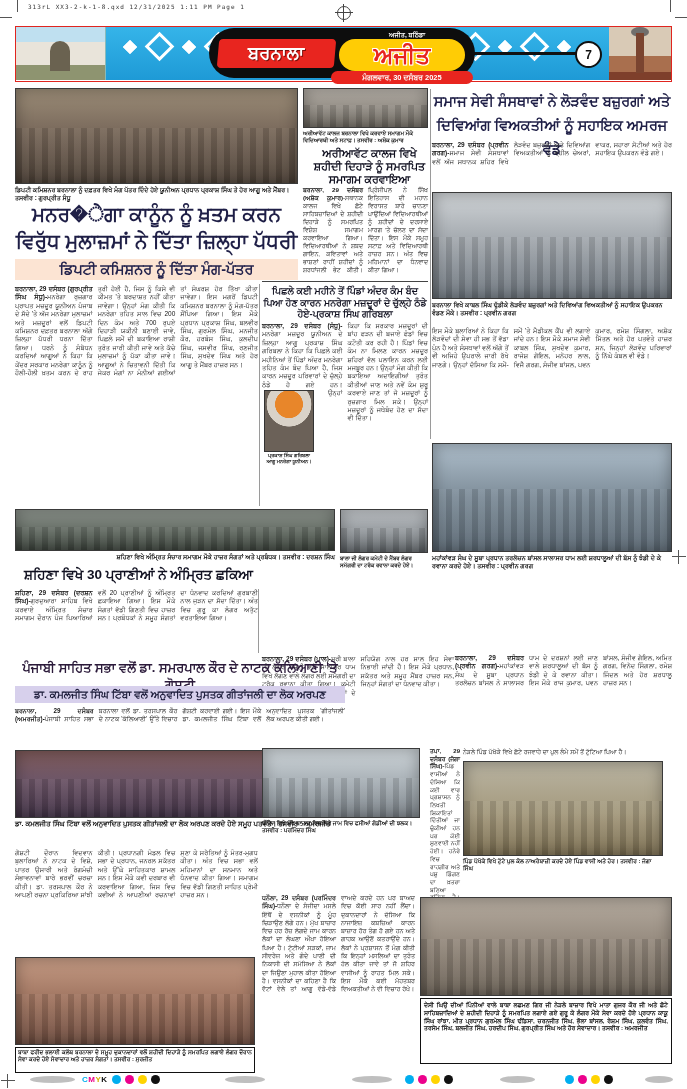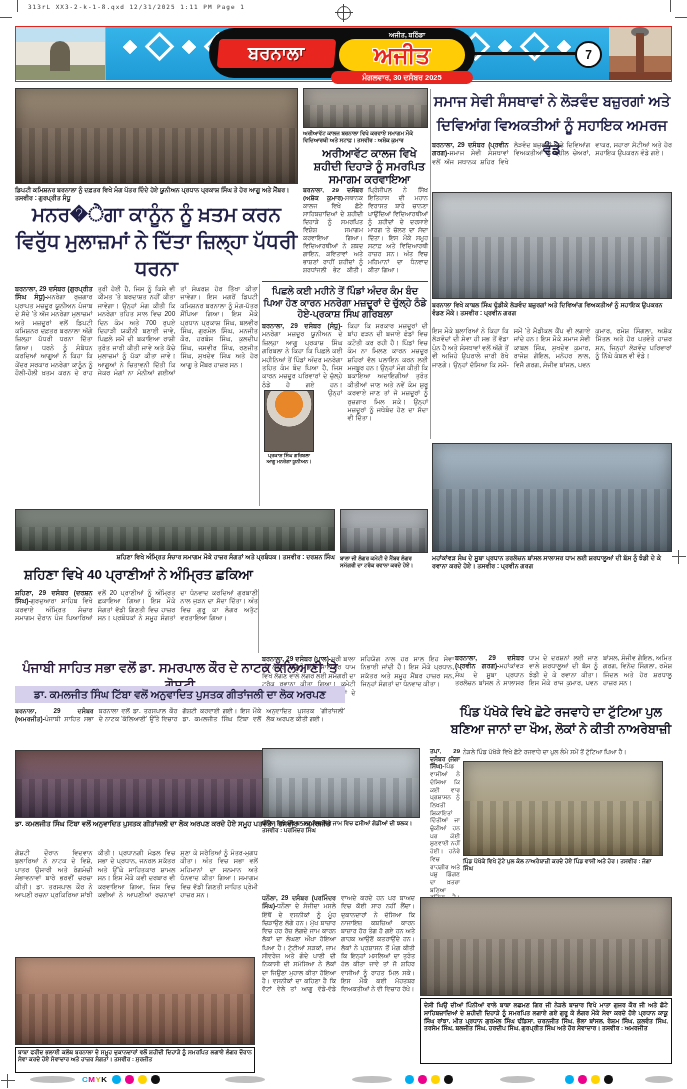--- a/index.html
+++ b/index.html
@@ -178,20 +178,21 @@
         <div class="date-strip">ਮੰਗਲਵਾਰ, 30 ਦਸੰਬਰ 2025</div>
       </div>
     </div>
     <div class="gate"></div>
     <div class="tower"></div>
   </div>
 
   <div class="abs ph p-office a1-ph"></div>
   <div class="abs cap a1-cap">ਡਿਪਟੀ ਕਮਿਸ਼ਨਰ ਬਰਨਾਲਾ ਨੂੰ ਦਫ਼ਤਰ ਵਿਖੇ ਮੰਗ ਪੱਤਰ ਦਿੰਦੇ ਹੋਏ ਯੂਨੀਅਨ ਪ੍ਰਧਾਨ ਪ੍ਰਕਾਸ਼ ਸਿੰਘ ਤੇ ਹੋਰ ਆਗੂ ਅਤੇ ਮੈਂਬਰ। ਤਸਵੀਰ : ਗੁਰਪ੍ਰੀਤ ਸੰਧੂ</div>
   <div class="abs hl a1-hl">ਮਨਰ�ੇਗਾ ਕਾਨੂੰਨ ਨੂੰ ਖ਼ਤਮ ਕਰਨ ਵਿਰੁੱਧ ਮੁਲਾਜ਼ਮਾਂ ਨੇ ਦਿੱਤਾ ਜ਼ਿਲ੍ਹਾ ਪੱਧਰੀ ਧਰਨਾ</div>
+  <div class="abs a1-sub">ਡਿਪਟੀ ਕਮਿਸ਼ਨਰ ਨੂੰ ਦਿੱਤਾ ਮੰਗ-ਪੱਤਰ</div>
   <div class="abs bodytxt cols3 a1-body"><b>ਬਰਨਾਲਾ, 29 ਦਸੰਬਰ (ਗੁਰਪ੍ਰੀਤ ਸਿੰਘ ਸੰਧੂ)-</b><span>ਮਨਰੇਗਾ ਰੁਜ਼ਗਾਰ ਪ੍ਰਾਪਤ ਮਜ਼ਦੂਰ ਯੂਨੀਅਨ ਪੰਜਾਬ ਦੇ ਸੱਦੇ 'ਤੇ ਅੱਜ ਮਨਰੇਗਾ ਮੁਲਾਜ਼ਮਾਂ ਅਤੇ ਮਜ਼ਦੂਰਾਂ ਵਲੋਂ ਡਿਪਟੀ ਕਮਿਸ਼ਨਰ ਦਫ਼ਤਰ ਬਰਨਾਲਾ ਅੱਗੇ ਜ਼ਿਲ੍ਹਾ ਪੱਧਰੀ ਧਰਨਾ ਦਿੱਤਾ ਗਿਆ। ਧਰਨੇ ਨੂੰ ਸੰਬੋਧਨ ਕਰਦਿਆਂ ਆਗੂਆਂ ਨੇ ਕਿਹਾ ਕਿ ਕੇਂਦਰ ਸਰਕਾਰ ਮਨਰੇਗਾ ਕਾਨੂੰਨ ਨੂੰ ਹੌਲੀ-ਹੌਲੀ ਖ਼ਤਮ ਕਰਨ ਦੇ ਰਾਹ ਤੁਰੀ ਹੋਈ ਹੈ, ਜਿਸ ਨੂੰ ਕਿਸੇ ਵੀ ਕੀਮਤ 'ਤੇ ਬਰਦਾਸ਼ਤ ਨਹੀਂ ਕੀਤਾ ਜਾਵੇਗਾ। ਉਨ੍ਹਾਂ ਮੰਗ ਕੀਤੀ ਕਿ ਮਨਰੇਗਾ ਤਹਿਤ ਸਾਲ ਵਿਚ 200 ਦਿਨ ਕੰਮ ਅਤੇ 700 ਰੁਪਏ ਦਿਹਾੜੀ ਯਕੀਨੀ ਬਣਾਈ ਜਾਵੇ, ਪਿਛਲੇ ਸਮੇਂ ਦੀ ਬਕਾਇਆ ਰਾਸ਼ੀ ਤੁਰੰਤ ਜਾਰੀ ਕੀਤੀ ਜਾਵੇ ਅਤੇ ਕੱਚੇ ਮੁਲਾਜ਼ਮਾਂ ਨੂੰ ਪੱਕਾ ਕੀਤਾ ਜਾਵੇ। ਆਗੂਆਂ ਨੇ ਚਿਤਾਵਨੀ ਦਿੱਤੀ ਕਿ ਜੇਕਰ ਮੰਗਾਂ ਨਾ ਮੰਨੀਆਂ ਗਈਆਂ ਤਾਂ ਸੰਘਰਸ਼ ਹੋਰ ਤਿੱਖਾ ਕੀਤਾ ਜਾਵੇਗਾ। ਇਸ ਮਗਰੋਂ ਡਿਪਟੀ ਕਮਿਸ਼ਨਰ ਬਰਨਾਲਾ ਨੂੰ ਮੰਗ-ਪੱਤਰ ਸੌਂਪਿਆ ਗਿਆ। ਇਸ ਮੌਕੇ ਪ੍ਰਧਾਨ ਪ੍ਰਕਾਸ਼ ਸਿੰਘ, ਬਲਵੀਰ ਸਿੰਘ, ਗੁਰਮੇਲ ਸਿੰਘ, ਮਨਜੀਤ ਕੌਰ, ਹਰਬੰਸ ਸਿੰਘ, ਕੁਲਦੀਪ ਸਿੰਘ, ਜਸਵੀਰ ਸਿੰਘ, ਰਣਜੀਤ ਸਿੰਘ, ਸੁਖਦੇਵ ਸਿੰਘ ਅਤੇ ਹੋਰ ਆਗੂ ਤੇ ਮੈਂਬਰ ਹਾਜ਼ਰ ਸਨ।</span></div>
 
   <div class="abs rule-h a4-rule"></div>
   <div class="abs hl a4-hl">ਪਿਛਲੇ ਕਈ ਮਹੀਨੇ ਤੋਂ ਪਿੰਡਾਂ ਅੰਦਰ ਕੰਮ ਬੰਦ ਪਿਆ ਹੋਣ ਕਾਰਨ ਮਨਰੇਗਾ ਮਜ਼ਦੂਰਾਂ ਦੇ ਚੁੱਲ੍ਹੇ ਠੰਡੇ ਹੋਏ-ਪ੍ਰਕਾਸ਼ ਸਿੰਘ ਗਰਿਬਲਾ</div>
   <div class="abs bodytxt cols2 a4-body">
     <b>ਬਰਨਾਲਾ, 29 ਦਸੰਬਰ (ਸੰਧੂ)-</b><span>ਮਨਰੇਗਾ ਮਜ਼ਦੂਰ ਯੂਨੀਅਨ ਦੇ ਜ਼ਿਲ੍ਹਾ ਆਗੂ ਪ੍ਰਕਾਸ਼ ਸਿੰਘ ਗਰਿਬਲਾ ਨੇ ਕਿਹਾ ਕਿ ਪਿਛਲੇ ਕਈ ਮਹੀਨਿਆਂ ਤੋਂ ਪਿੰਡਾਂ ਅੰਦਰ ਮਨਰੇਗਾ ਤਹਿਤ ਕੰਮ ਬੰਦ ਪਿਆ ਹੈ, ਜਿਸ ਕਾਰਨ ਮਜ਼ਦੂਰ ਪਰਿਵਾਰਾਂ ਦੇ ਚੁੱਲ੍ਹੇ ਠੰਡੇ ਹੋ ਗਏ ਹਨ।</span>
     <span class="port-wrap"><span class="port"></span><i class="port-cap">ਪ੍ਰਕਾਸ਼ ਸਿੰਘ ਗਰਿਬਲਾ ਆਗੂ ਮਨਰੇਗਾ ਯੂਨੀਅਨ।</i></span>
     <span>ਉਨ੍ਹਾਂ ਕਿਹਾ ਕਿ ਸਰਕਾਰ ਮਜ਼ਦੂਰਾਂ ਦੀ ਬਾਂਹ ਫੜਨ ਦੀ ਬਜਾਏ ਫੰਡਾਂ ਵਿਚ ਕਟੌਤੀ ਕਰ ਰਹੀ ਹੈ। ਪਿੰਡਾਂ ਵਿਚ ਕੰਮ ਨਾ ਮਿਲਣ ਕਾਰਨ ਮਜ਼ਦੂਰ ਸ਼ਹਿਰਾਂ ਵੱਲ ਪਲਾਇਨ ਕਰਨ ਲਈ ਮਜਬੂਰ ਹਨ। ਉਨ੍ਹਾਂ ਮੰਗ ਕੀਤੀ ਕਿ ਬਕਾਇਆ ਅਦਾਇਗੀਆਂ ਤੁਰੰਤ ਕੀਤੀਆਂ ਜਾਣ ਅਤੇ ਨਵੇਂ ਕੰਮ ਸ਼ੁਰੂ ਕਰਵਾਏ ਜਾਣ ਤਾਂ ਜੋ ਮਜ਼ਦੂਰਾਂ ਨੂੰ ਰੁਜ਼ਗਾਰ ਮਿਲ ਸਕੇ। ਉਨ੍ਹਾਂ ਮਜ਼ਦੂਰਾਂ ਨੂੰ ਜਥੇਬੰਦ ਹੋਣ ਦਾ ਸੱਦਾ ਵੀ ਦਿੱਤਾ।</span>
   </div>
 
@@ -203,31 +204,30 @@
   <div class="abs hl a3-hl">ਸਮਾਜ ਸੇਵੀ ਸੰਸਥਾਵਾਂ ਨੇ ਲੋੜਵੰਦ ਬਜ਼ੁਰਗਾਂ ਅਤੇ ਦਿਵਿਆਂਗ ਵਿਅਕਤੀਆਂ ਨੂੰ ਸਹਾਇਕ ਅਮਰਜ ਵੰਡੇ</div>
   <div class="abs bodytxt cols3 a3-b1"><b>ਬਰਨਾਲਾ, 29 ਦਸੰਬਰ (ਪ੍ਰਵੀਨ ਗਰਗ)-</b><span>ਸਮਾਜ ਸੇਵੀ ਸੰਸਥਾਵਾਂ ਵਲੋਂ ਅੱਜ ਸਥਾਨਕ ਸ਼ਹਿਰ ਵਿਖੇ ਲੋੜਵੰਦ ਬਜ਼ੁਰਗਾਂ ਅਤੇ ਦਿਵਿਆਂਗ ਵਿਅਕਤੀਆਂ ਨੂੰ ਵ੍ਹੀਲ ਚੇਅਰਾਂ, ਵਾਕਰ, ਸਹਾਰਾ ਸੋਟੀਆਂ ਅਤੇ ਹੋਰ ਸਹਾਇਕ ਉਪਕਰਨ ਵੰਡੇ ਗਏ।</span></div>
   <div class="abs ph p-devices a3-ph"></div>
   <div class="abs cap a3-cap">ਬਰਨਾਲਾ ਵਿਖੇ ਕਾਬਲ ਸਿੰਘ ਢੁੱਡੀਕੇ ਲੋੜਵੰਦ ਬਜ਼ੁਰਗਾਂ ਅਤੇ ਦਿਵਿਆਂਗ ਵਿਅਕਤੀਆਂ ਨੂੰ ਸਹਾਇਕ ਉਪਕਰਨ ਵੰਡਣ ਮੌਕੇ। ਤਸਵੀਰ : ਪ੍ਰਵੀਨ ਗਰਗ</div>
   <div class="abs bodytxt cols3 a3-b2">ਇਸ ਮੌਕੇ ਬੁਲਾਰਿਆਂ ਨੇ ਕਿਹਾ ਕਿ ਲੋੜਵੰਦਾਂ ਦੀ ਸੇਵਾ ਹੀ ਸਭ ਤੋਂ ਵੱਡਾ ਪੁੰਨ ਹੈ ਅਤੇ ਸੰਸਥਾਵਾਂ ਵਲੋਂ ਅੱਗੇ ਤੋਂ ਵੀ ਅਜਿਹੇ ਉਪਰਾਲੇ ਜਾਰੀ ਰੱਖੇ ਜਾਣਗੇ। ਉਨ੍ਹਾਂ ਦੱਸਿਆ ਕਿ ਸਮੇਂ-ਸਮੇਂ 'ਤੇ ਮੈਡੀਕਲ ਕੈਂਪ ਵੀ ਲਗਾਏ ਜਾਂਦੇ ਹਨ। ਇਸ ਮੌਕੇ ਸਮਾਜ ਸੇਵੀ ਕਾਬਲ ਸਿੰਘ, ਸੁਖਦੇਵ ਕੁਮਾਰ, ਰਾਜੇਸ਼ ਗੋਇਲ, ਮਨੋਹਰ ਲਾਲ, ਵਿਜੈ ਗਰਗ, ਸੰਜੀਵ ਬਾਂਸਲ, ਪਵਨ ਕੁਮਾਰ, ਰਮੇਸ਼ ਸਿੰਗਲਾ, ਅਸ਼ੋਕ ਮਿੱਤਲ ਅਤੇ ਹੋਰ ਪਤਵੰਤੇ ਹਾਜ਼ਰ ਸਨ, ਜਿਨ੍ਹਾਂ ਲੋੜਵੰਦ ਪਰਿਵਾਰਾਂ ਨੂੰ ਨਿੱਘੇ ਕੰਬਲ ਵੀ ਵੰਡੇ।</div>
 
   <div class="abs ph p-bus a8-ph"></div>
   <div class="abs cap a8-cap">ਮਹਾਂਕਾਂਵੜ ਸੰਘ ਦੇ ਸੂਬਾ ਪ੍ਰਧਾਨ ਤਰਲੋਚਨ ਬਾਂਸਲ ਸਾਲਾਸਰ ਧਾਮ ਲਈ ਸ਼ਰਧਾਲੂਆਂ ਦੀ ਬੱਸ ਨੂੰ ਝੰਡੀ ਦੇ ਕੇ ਰਵਾਨਾ ਕਰਦੇ ਹੋਏ। ਤਸਵੀਰ : ਪ੍ਰਵੀਨ ਗਰਗ</div>
   <div class="abs bodytxt cols3 a8-body"><b>ਬਰਨਾਲਾ, 29 ਦਸੰਬਰ (ਪ੍ਰਵੀਨ ਗਰਗ)-</b><span>ਮਹਾਂਕਾਂਵੜ ਸੰਘ ਦੇ ਸੂਬਾ ਪ੍ਰਧਾਨ ਤਰਲੋਚਨ ਬਾਂਸਲ ਨੇ ਸਾਲਾਸਰ ਧਾਮ ਦੇ ਦਰਸ਼ਨਾਂ ਲਈ ਜਾਣ ਵਾਲੇ ਸ਼ਰਧਾਲੂਆਂ ਦੀ ਬੱਸ ਨੂੰ ਝੰਡੀ ਦੇ ਕੇ ਰਵਾਨਾ ਕੀਤਾ। ਇਸ ਮੌਕੇ ਰਾਜ ਕੁਮਾਰ, ਪਵਨ ਬਾਂਸਲ, ਸੰਜੀਵ ਗੋਇਲ, ਅਮਿਤ ਗਰਗ, ਵਿਨੋਦ ਸਿੰਗਲਾ, ਰਮੇਸ਼ ਜਿੰਦਲ ਅਤੇ ਹੋਰ ਸ਼ਰਧਾਲੂ ਹਾਜ਼ਰ ਸਨ।</span></div>
 
-  <div class="abs hl a9-hl">ਪਿੰਡ ਪੱਖੋਕੇ ਵਿਖੇ ਛੋਟੇ ਰਜਵਾਹੇ ਦਾ ਟੁੱਟਿਆ ਪੁਲ ਬਣਿਆ ਜਾਨਾਂ ਦਾ ਖੌਅ, ਲੋਕਾਂ ਨੇ ਕੀਤੀ ਨਾਅਰੇਬਾਜ਼ੀ</div>
   <div class="abs bodytxt a9-top">ਨੇੜਲੇ ਪਿੰਡ ਪੱਖੋਕੇ ਵਿਖੇ ਛੋਟੇ ਰਜਵਾਹੇ ਦਾ ਪੁਲ ਲੰਮੇ ਸਮੇਂ ਤੋਂ ਟੁੱਟਿਆ ਪਿਆ ਹੈ।</div>
   <div class="abs bodytxt a9-left"><b>ਤਪਾ, 29 ਦਸੰਬਰ (ਜੱਗਾ ਸਿੰਘ)-</b><span>ਪਿੰਡ ਵਾਸੀਆਂ ਨੇ ਦੱਸਿਆ ਕਿ ਕਈ ਵਾਰ ਪ੍ਰਸ਼ਾਸਨ ਨੂੰ ਲਿਖਤੀ ਸ਼ਿਕਾਇਤਾਂ ਦਿੱਤੀਆਂ ਜਾ ਚੁੱਕੀਆਂ ਹਨ ਪਰ ਕੋਈ ਸੁਣਵਾਈ ਨਹੀਂ ਹੋਈ। ਹਨੇਰੇ ਵਿਚ ਰਾਹਗੀਰ ਅਤੇ ਪਸ਼ੂ ਡਿੱਗਣ ਦਾ ਖ਼ਤਰਾ ਬਣਿਆ ਰਹਿੰਦਾ ਹੈ। ਲੋਕਾਂ ਨੇ ਰੋਸ ਵਜੋਂ ਨਾਅਰੇਬਾਜ਼ੀ ਕੀਤੀ ਅਤੇ ਮੰਗ ਕੀਤੀ ਕਿ ਪੁਲ ਦੀ ਤੁਰੰਤ ਮੁਰੰਮਤ ਕਰਵਾਈ ਜਾਵੇ।</span></div>
   <div class="abs ph p-bridge a9-ph"></div>
   <div class="abs cap a9-cap">ਪਿੰਡ ਪੱਖੋਕੇ ਵਿਖੇ ਟੁੱਟੇ ਪੁਲ ਕੋਲ ਨਾਅਰੇਬਾਜ਼ੀ ਕਰਦੇ ਹੋਏ ਪਿੰਡ ਵਾਸੀ ਅਤੇ ਹੋਰ। ਤਸਵੀਰ : ਜੱਗਾ ਸਿੰਘ</div>
   <div class="abs ph p-table a9-ph2"></div>
   <div class="abs a9-box">ਦੇਸੀ ਘਿਉ ਦੀਆਂ ਪਿੰਨੀਆਂ ਵਾਲੇ ਬਾਬਾ ਲਛਮਣ ਗਿਰ ਜੀ ਨੇੜਲੇ ਬਾਜ਼ਾਰ ਵਿਖੇ ਮਾਤਾ ਗੁਜਰ ਕੌਰ ਜੀ ਅਤੇ ਛੋਟੇ ਸਾਹਿਬਜ਼ਾਦਿਆਂ ਦੇ ਸ਼ਹੀਦੀ ਦਿਹਾੜੇ ਨੂੰ ਸਮਰਪਿਤ ਲਗਾਏ ਗਏ ਗੁਰੂ ਕੇ ਲੰਗਰ ਮੌਕੇ ਸੇਵਾ ਕਰਦੇ ਹੋਏ ਪ੍ਰਧਾਨ ਕਾਕੂ ਸਿੰਘ ਰਾਂਝਾ, ਮੀਤ ਪ੍ਰਧਾਨ ਗੁਰਮੇਲ ਸਿੰਘ ਢੀਂਡਸਾ, ਚਰਨਜੀਤ ਸਿੰਘ, ਭੋਲਾ ਬਾਂਸਲ, ਰੇਸ਼ਮ ਸਿੰਘ, ਕੁਲਵੰਤ ਸਿੰਘ, ਤਰਸੇਮ ਸਿੰਘ, ਬਲਜੀਤ ਸਿੰਘ, ਹਰਦੀਪ ਸਿੰਘ, ਗੁਰਪ੍ਰੀਤ ਸਿੰਘ ਅਤੇ ਹੋਰ ਸੇਵਾਦਾਰ। ਤਸਵੀਰ : ਅਮਰਜੀਤ</div>
 
   <div class="abs ph p-sangat a5-ph"></div>
   <div class="abs cap a5-cap">ਸ਼ਹਿਣਾ ਵਿਖੇ ਅੰਮ੍ਰਿਤ ਸੰਚਾਰ ਸਮਾਗਮ ਮੌਕੇ ਹਾਜ਼ਰ ਸੰਗਤਾਂ ਅਤੇ ਪ੍ਰਬੰਧਕ। ਤਸਵੀਰ : ਦਰਸ਼ਨ ਸਿੰਘ</div>
-  <div class="abs hl a5-hl">ਸ਼ਹਿਣਾ ਵਿਖੇ 40 ਪ੍ਰਾਣੀਆਂ ਨੇ ਅੰਮ੍ਰਿਤ ਛਕਿਆ</div>
+  <div class="abs hl a5-hl">ਸ਼ਹਿਣਾ ਵਿਖੇ 30 ਪ੍ਰਾਣੀਆਂ ਨੇ ਅੰਮ੍ਰਿਤ ਛਕਿਆ</div>
   <div class="abs bodytxt cols3 a5-body"><b>ਸ਼ਹਿਣਾ, 29 ਦਸੰਬਰ (ਦਰਸ਼ਨ ਸਿੰਘ)-</b><span>ਗੁਰਦੁਆਰਾ ਸਾਹਿਬ ਵਿਖੇ ਕਰਵਾਏ ਅੰਮ੍ਰਿਤ ਸੰਚਾਰ ਸਮਾਗਮ ਦੌਰਾਨ ਪੰਜ ਪਿਆਰਿਆਂ ਵਲੋਂ 20 ਪ੍ਰਾਣੀਆਂ ਨੂੰ ਅੰਮ੍ਰਿਤ ਛਕਾਇਆ ਗਿਆ। ਇਸ ਮੌਕੇ ਸੰਗਤਾਂ ਵੱਡੀ ਗਿਣਤੀ ਵਿਚ ਹਾਜ਼ਰ ਸਨ। ਪ੍ਰਬੰਧਕਾਂ ਨੇ ਸਮੂਹ ਸੰਗਤਾਂ ਦਾ ਧੰਨਵਾਦ ਕਰਦਿਆਂ ਗੁਰਬਾਣੀ ਨਾਲ ਜੁੜਨ ਦਾ ਸੱਦਾ ਦਿੱਤਾ। ਅੰਤ ਵਿਚ ਗੁਰੂ ਕਾ ਲੰਗਰ ਅਤੁੱਟ ਵਰਤਾਇਆ ਗਿਆ।</span></div>
 
   <div class="abs ph p-truck a7-ph"></div>
   <div class="abs cap a7-cap">ਬਾਲਾ ਜੀ ਲੰਗਰ ਕਮੇਟੀ ਦੇ ਮੈਂਬਰ ਲੰਗਰ ਸਮੱਗਰੀ ਦਾ ਟਰੱਕ ਰਵਾਨਾ ਕਰਦੇ ਹੋਏ।</div>
   <div class="abs bodytxt cols2 a7-body"><b>ਬਰਨਾਲਾ, 29 ਦਸੰਬਰ (ਪਾਲ)-</b><span>ਸ੍ਰੀ ਬਾਲਾ ਜੀ ਲੰਗਰ ਕਮੇਟੀ ਵਲੋਂ ਸਾਲਾਸਰ ਧਾਮ ਵਿਖੇ ਲੱਗਣ ਵਾਲੇ ਲੰਗਰ ਲਈ ਸਮੱਗਰੀ ਦਾ ਟਰੱਕ ਰਵਾਨਾ ਕੀਤਾ ਗਿਆ। ਕਮੇਟੀ ਮੈਂਬਰਾਂ ਨੇ ਦੱਸਿਆ ਕਿ ਸ਼ਰਧਾਲੂਆਂ ਦੇ ਸਹਿਯੋਗ ਨਾਲ ਹਰ ਸਾਲ ਇਹ ਸੇਵਾ ਨਿਭਾਈ ਜਾਂਦੀ ਹੈ। ਇਸ ਮੌਕੇ ਪ੍ਰਧਾਨ, ਸਕੱਤਰ ਅਤੇ ਸਮੂਹ ਮੈਂਬਰ ਹਾਜ਼ਰ ਸਨ, ਜਿਨ੍ਹਾਂ ਸੰਗਤਾਂ ਦਾ ਧੰਨਵਾਦ ਕੀਤਾ।</span></div>
 
   <div class="abs hl a6-hl">ਪੰਜਾਬੀ ਸਾਹਿਤ ਸਭਾ ਵਲੋਂ ਡਾ. ਸਮਰਪਾਲ ਕੌਰ ਦੇ ਨਾਟਕ ਕੱਲਿਆਣੀ 'ਤੇ ਗੋਸ਼ਟੀ</div>
   <div class="abs a6-sub">ਡਾ. ਕਮਲਜੀਤ ਸਿੰਘ ਟਿੱਬਾ ਵਲੋਂ ਅਨੁਵਾਦਿਤ ਪੁਸਤਕ ਗੀਤਾਂਜਲੀ ਦਾ ਲੋਕ ਅਰਪਣ</div>
   <div class="abs bodytxt cols4 a6-b1"><b>ਬਰਨਾਲਾ, 29 ਦਸੰਬਰ (ਅਮਰਜੀਤ)-</b><span>ਪੰਜਾਬੀ ਸਾਹਿਤ ਸਭਾ ਬਰਨਾਲਾ ਵਲੋਂ ਡਾ. ਤਰਸਪਾਲ ਕੌਰ ਦੇ ਨਾਟਕ 'ਕੱਲਿਆਣੀ' ਉੱਤੇ ਵਿਚਾਰ ਗੋਸ਼ਟੀ ਕਰਵਾਈ ਗਈ। ਇਸ ਮੌਕੇ ਡਾ. ਕਮਲਜੀਤ ਸਿੰਘ ਟਿੱਬਾ ਵਲੋਂ ਅਨੁਵਾਦਿਤ ਪੁਸਤਕ 'ਗੀਤਾਂਜਲੀ' ਲੋਕ ਅਰਪਣ ਕੀਤੀ ਗਈ।</span></div>
   <div class="abs ph p-book a6-ph"></div>

